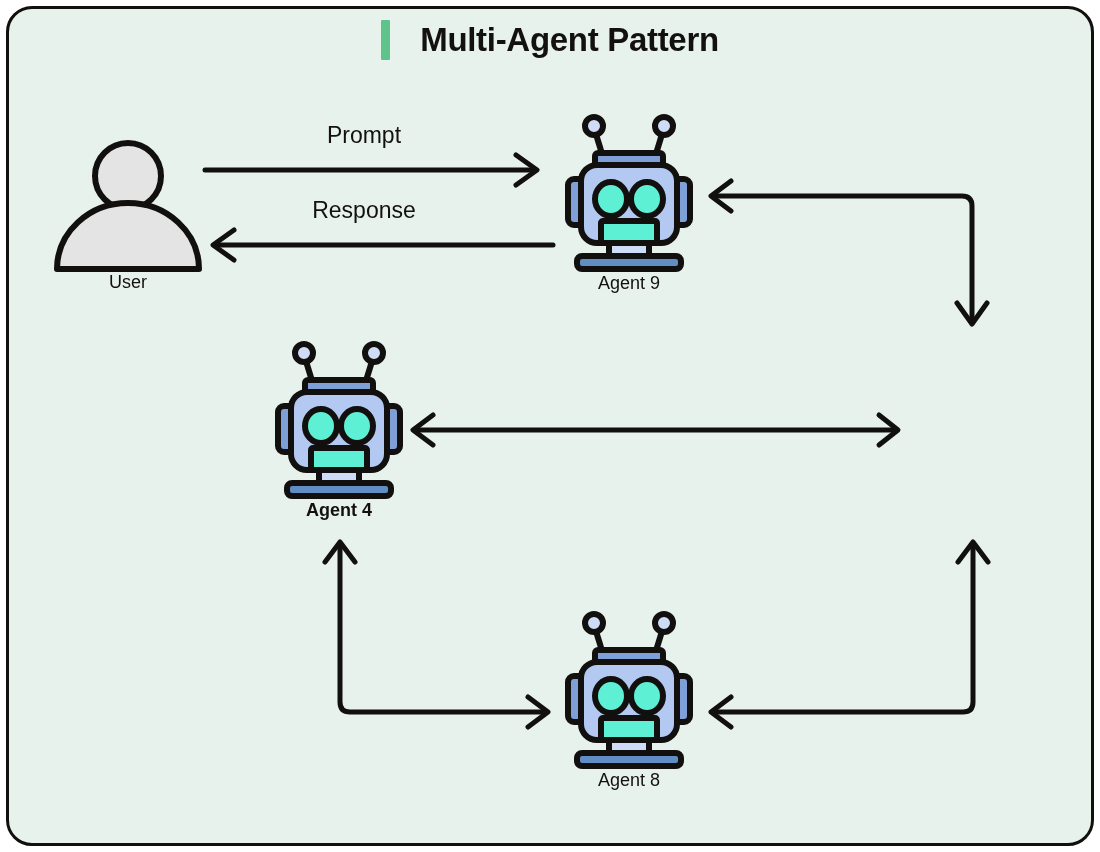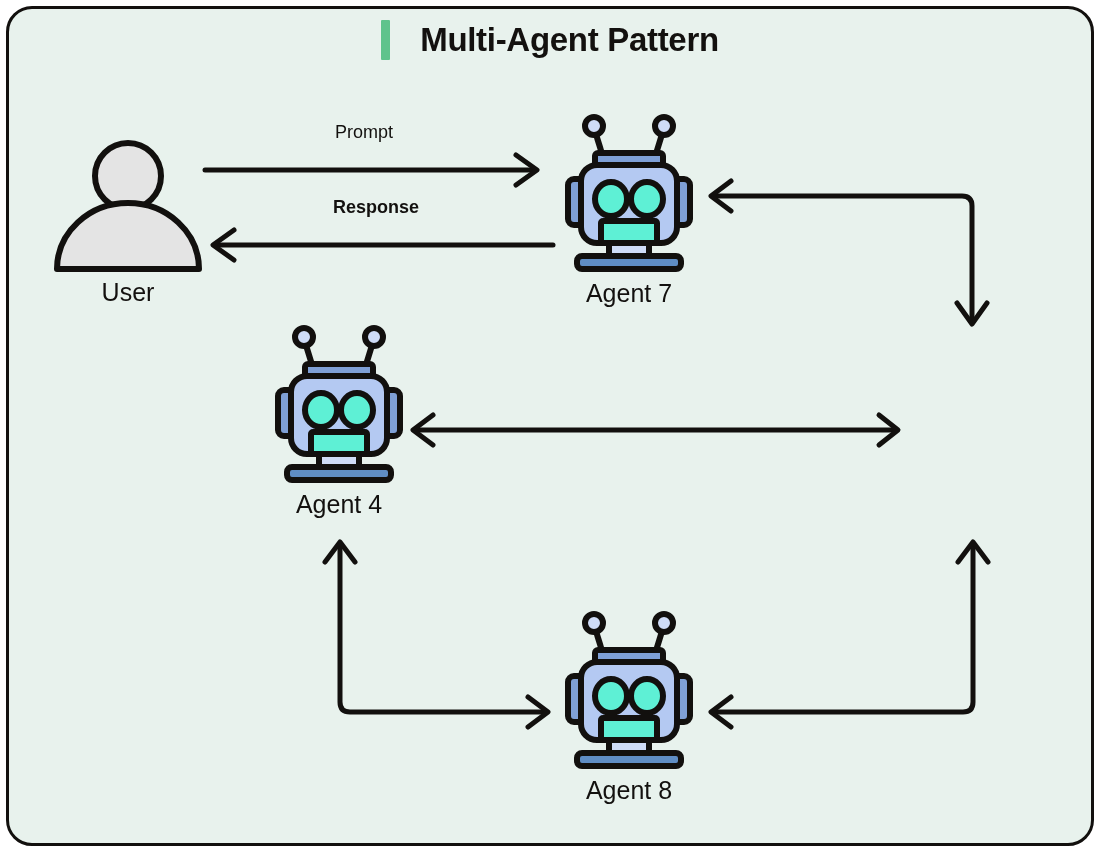--- a/index.html
+++ b/index.html
@@ -62,29 +62,28 @@
     pointer-events: none;
   }
   
   .node {
     position: absolute;
     display: flex;
     flex-direction: column;
     align-items: center;
   }
   .node-label {
-    margin-top: 6px;
-    font-size: 25px;
+    font-size: 18px;
     color: #13110f;
     font-family: "Liberation Sans", sans-serif;
     white-space: nowrap;
   }
   .edge-label {
     position: absolute;
-    font-size: 18px;
+    font-size: 23px;
     color: #13110f;
     white-space: nowrap;
     text-align: center;
   }
   svg.robot, svg.user { display: block; }
 </style>
 </head>
 <body>
 
 <div id="canvas" style="background: rgb(255, 255, 255);">
@@ -128,21 +127,21 @@
 
       <g>
         <path d="M 973,547 L 973,702 Q 973,712 963,712 L 716,712"></path>
         <polyline points="958,562 973,542 988,562" fill="none"></polyline>
         <polyline points="731,697 711,712 731,727" fill="none"></polyline>
       </g>
     </g>
   </svg>
 
   <div class="edge-label" style="left:264px; top:122px; width:200px;">Prompt</div>
-  <div class="edge-label" style="left:276px; top:197px; width:200px;font-weight:bold;">Response</div>
+  <div class="edge-label" style="left:264px; top:197px; width:200px;">Response</div>
 
   <div class="node" style="left:52px; top:136px; width:152px;">
     <svg class="user" width="152" height="136" viewBox="0 0 152 136">
       <circle cx="76" cy="40" r="33" fill="#e4e4e4" stroke="#12100e" stroke-width="6"></circle>
       <path d="M 5 133 A 71 66 0 0 1 147 133 Z" fill="#e4e4e4" stroke="#12100e" stroke-width="6" stroke-linejoin="round"></path>
     </svg>
     <div class="node-label">User</div>
   </div>
 
   <div class="node" style="left:551px; top:113px; width:156px;">
@@ -156,21 +155,21 @@
         <rect x="17" y="66" width="17" height="46" rx="6" fill="#7fa0d6"></rect>
         <rect x="122" y="66" width="17" height="46" rx="6" fill="#7fa0d6"></rect>
         <rect x="30" y="52" width="96" height="78" rx="16" fill="#b4c9f2"></rect>
         <ellipse cx="60" cy="86" rx="16" ry="17" fill="#5ef0d5"></ellipse>
         <ellipse cx="96" cy="86" rx="16" ry="17" fill="#5ef0d5"></ellipse>
         <rect x="50" y="108" width="56" height="22" rx="2" fill="#5ef0d5"></rect>
         <rect x="58" y="130" width="40" height="14" rx="2" fill="#cfdcf7"></rect>
         <rect x="26" y="143" width="104" height="13" rx="5" fill="#5f8dc4"></rect>
       </g>
     </svg>
-    <div class="node-label">Agent 7</div>
+    <div class="node-label">Agent 9</div>
   </div>
 
 
   <div class="node" style="left:551px; top:610px; width:156px;">
     <svg class="robot" width="156" height="160" viewBox="0 0 156 160">
       <g stroke="#12100e" stroke-width="6" stroke-linejoin="round" stroke-linecap="round">
         <line x1="52" y1="44" x2="44" y2="18" fill="none"></line>
         <line x1="104" y1="44" x2="112" y2="18" fill="none"></line>
         <circle cx="43" cy="13" r="9" fill="#cfdcf7"></circle>
         <circle cx="113" cy="13" r="9" fill="#cfdcf7"></circle>
@@ -181,21 +180,21 @@
         <ellipse cx="60" cy="86" rx="16" ry="17" fill="#5ef0d5"></ellipse>
         <ellipse cx="96" cy="86" rx="16" ry="17" fill="#5ef0d5"></ellipse>
         <rect x="50" y="108" width="56" height="22" rx="2" fill="#5ef0d5"></rect>
         <rect x="58" y="130" width="40" height="14" rx="2" fill="#cfdcf7"></rect>
         <rect x="26" y="143" width="104" height="13" rx="5" fill="#5f8dc4"></rect>
       </g>
     </svg>
     <div class="node-label">Agent 8</div>
   </div>
 
-  <div class="node" style="left:261px; top:324px; width:156px;">
+  <div class="node" style="left:261px; top:340px; width:156px;font-weight:bold;">
     <svg class="robot" width="156" height="160" viewBox="0 0 156 160">
       <g stroke="#12100e" stroke-width="6" stroke-linejoin="round" stroke-linecap="round">
         <line x1="52" y1="44" x2="44" y2="18" fill="none"></line>
         <line x1="104" y1="44" x2="112" y2="18" fill="none"></line>
         <circle cx="43" cy="13" r="9" fill="#cfdcf7"></circle>
         <circle cx="113" cy="13" r="9" fill="#cfdcf7"></circle>
         <rect x="44" y="40" width="68" height="14" rx="3" fill="#7fa0d6"></rect>
         <rect x="17" y="66" width="17" height="46" rx="6" fill="#7fa0d6"></rect>
         <rect x="122" y="66" width="17" height="46" rx="6" fill="#7fa0d6"></rect>
         <rect x="30" y="52" width="96" height="78" rx="16" fill="#b4c9f2"></rect>

